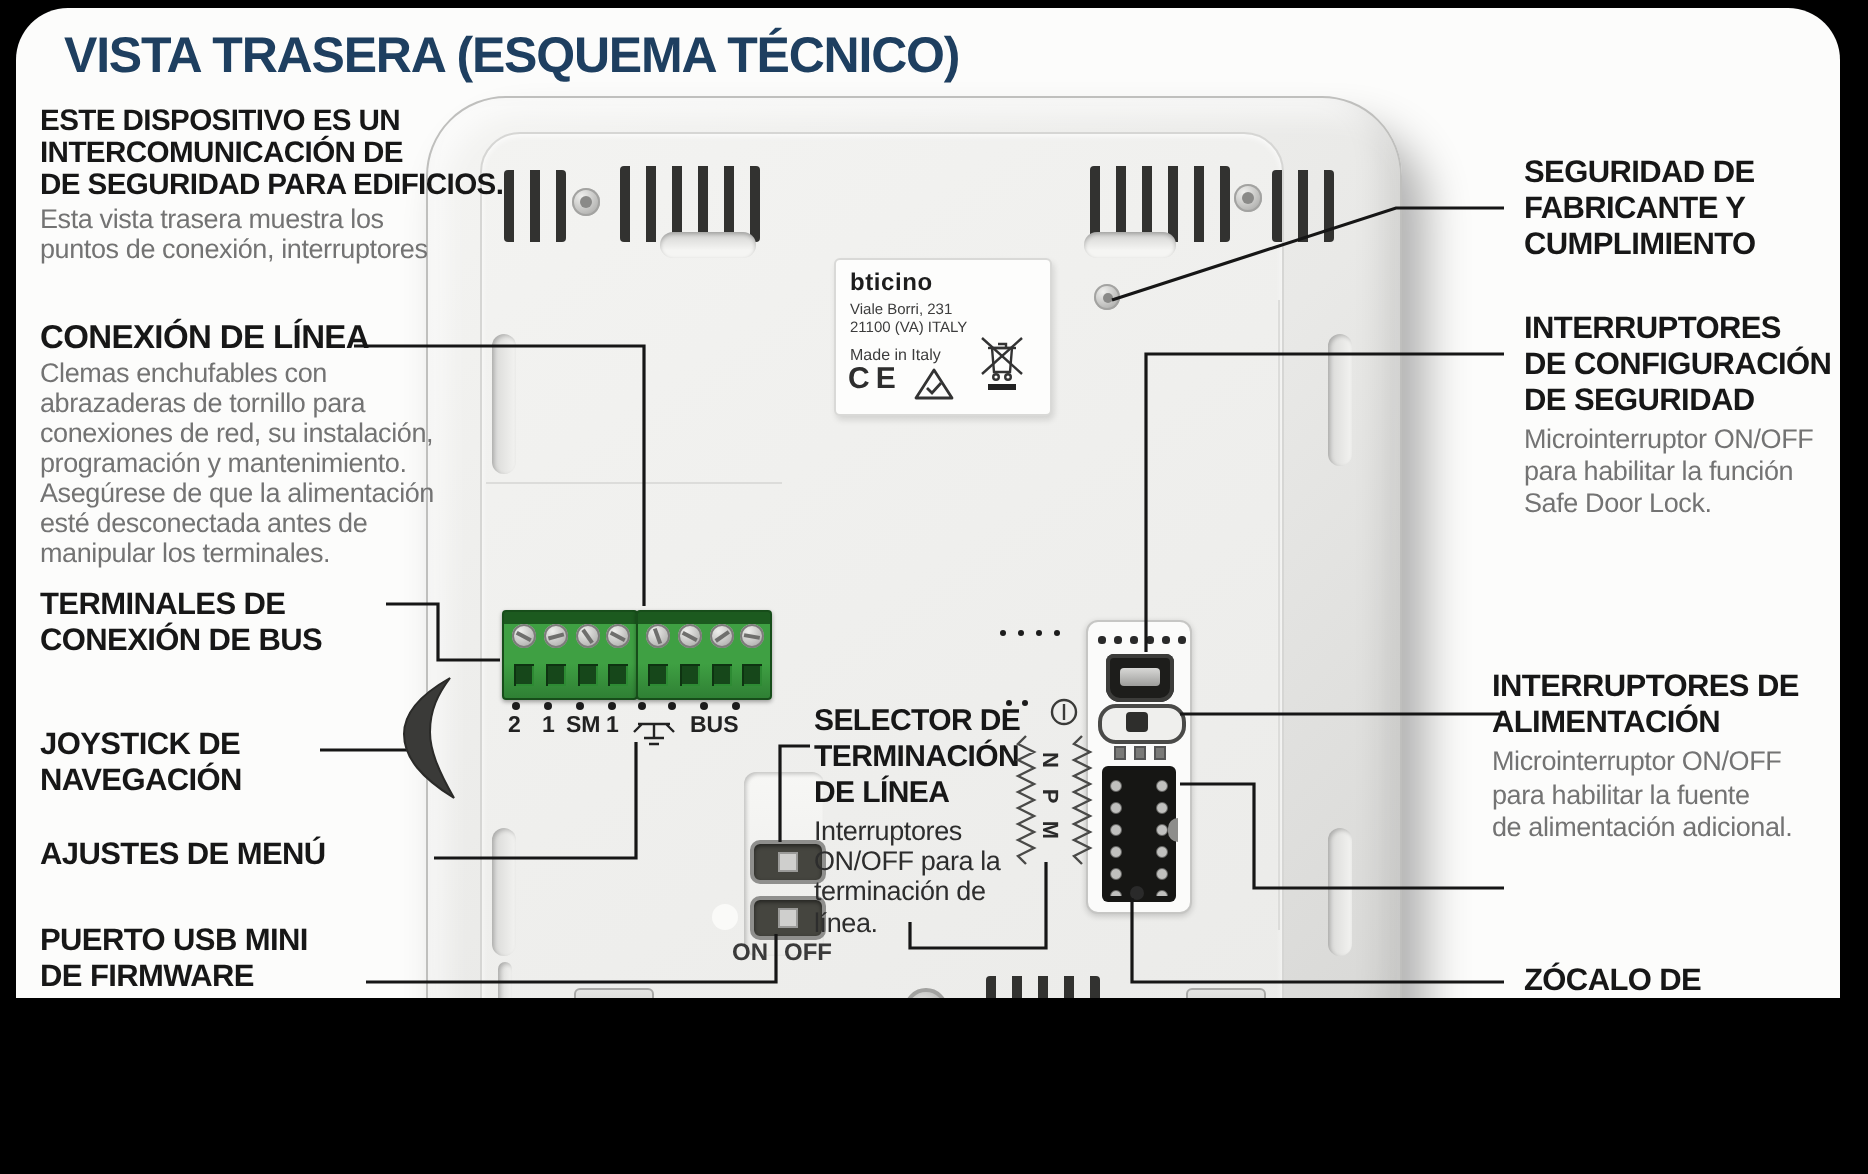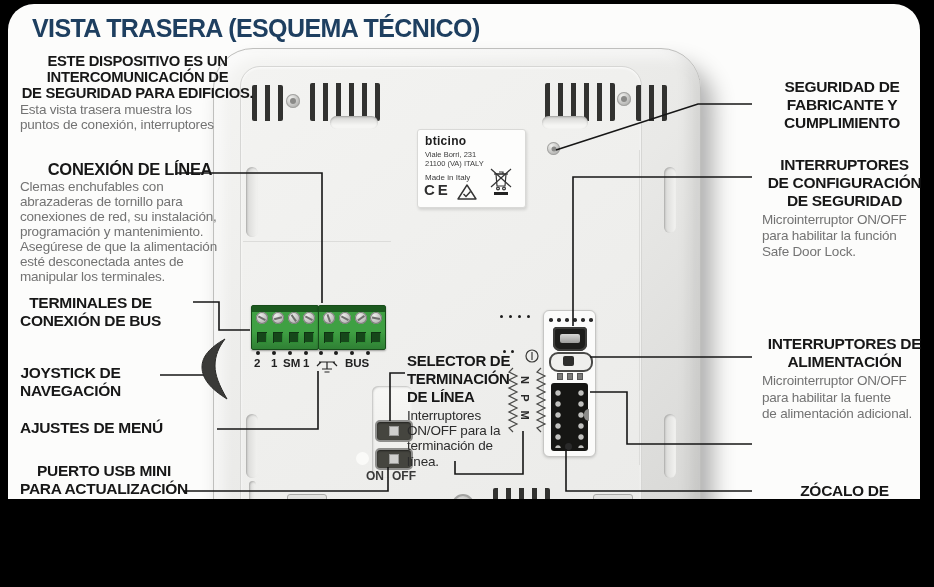--- a/index.html
+++ b/index.html
@@ -3,21 +3,21 @@
 <meta charset="utf-8">
 <style>
   html,body{margin:0;padding:0;background:#000;}
   #stage{position:relative;width:934px;height:499px;background:var(--bg_black,#000);overflow:hidden;
          font-family:"Liberation Sans",sans-serif;}
   .a{position:absolute;}
   #card{left:8px;top:4px;width:912px;height:566px;background:var(--card_white,#fcfcfb);
         border-radius:26px 26px 42px 28px;}
   .title{left:24px;top:10px;font-size:25px;font-weight:bold;letter-spacing:-0.6px;
          color:var(--title_blue,#1e3f60);}
-  .h{font-weight:bold;color:#171717;font-size:15.5px;line-height:18px;letter-spacing:-0.3px;text-align:center;}
+  .h{font-weight:bold;color:#171717;font-size:15.5px;line-height:18px;letter-spacing:-0.3px;}
   .b{color:#737373;font-size:13.5px;line-height:15px;letter-spacing:-0.2px;}
   .lbl{position:absolute;z-index:4;}
   
   .shell{left:213px;top:48px;width:486px;height:491px;border-radius:40px;
          background:linear-gradient(135deg,#f4f4f2 0%,#e9e9e7 55%,#d7d7d5 100%);
          border:1px solid #bfbfbd;
          box-shadow:12px 16px 22px rgba(0,0,0,.30), inset -8px -10px 16px rgba(0,0,0,.10),
                     inset 8px 8px 14px rgba(255,255,255,.65);}
   .face{left:240px;top:66px;width:400px;height:459px;border-radius:20px;
         background:linear-gradient(145deg,#f3f3f1,#ebebe9);
@@ -286,40 +286,39 @@
    <div class="h">JOYSTICK DE</div>
    <div class="h">NAVEGACIÓN</div>
  </div>
 
  <div class="lbl" style="left:20px;top:419px">
    <div class="h">AJUSTES DE MENÚ</div>
  </div>
 
  <div class="lbl" style="left:20px;top:462px">
    <div class="h">PUERTO USB MINI</div>
-   <div class="h">PARA ACTUALIZACIÓN</div>
    <div class="h">DE FIRMWARE</div>
  </div>
 
  <div class="lbl" style="left:762px;top:78px;width:160px">
    <div class="h">SEGURIDAD DE</div>
    <div class="h">FABRICANTE Y</div>
    <div class="h">CUMPLIMIENTO</div>
  </div>
 
  <div class="lbl" style="left:762px;top:156px;width:165px">
    <div class="h">INTERRUPTORES</div>
    <div class="h">DE CONFIGURACIÓN</div>
    <div class="h">DE SEGURIDAD</div>
    <div class="b" style="margin-top:2px;line-height:16px">Microinterruptor ON/OFF</div>
    <div class="b" style="line-height:16px">para habilitar la función</div>
    <div class="b" style="line-height:16px">Safe Door Lock.</div>
  </div>
 
- <div class="lbl" style="left:762px;top:335px;width:165px">
+ <div class="lbl" style="left:746px;top:335px;width:165px">
    <div class="h">INTERRUPTORES DE</div>
    <div class="h">ALIMENTACIÓN</div>
    <div class="b" style="margin-top:2px;line-height:16.5px">Microinterruptor ON/OFF</div>
    <div class="b" style="line-height:16.5px">para habilitar la fuente</div>
    <div class="b" style="line-height:16.5px">de alimentación adicional.</div>
  </div>
 
 
  <div class="lbl" style="left:762px;top:482px;width:165px">
    <div class="h">ZÓCALO DE</div>

